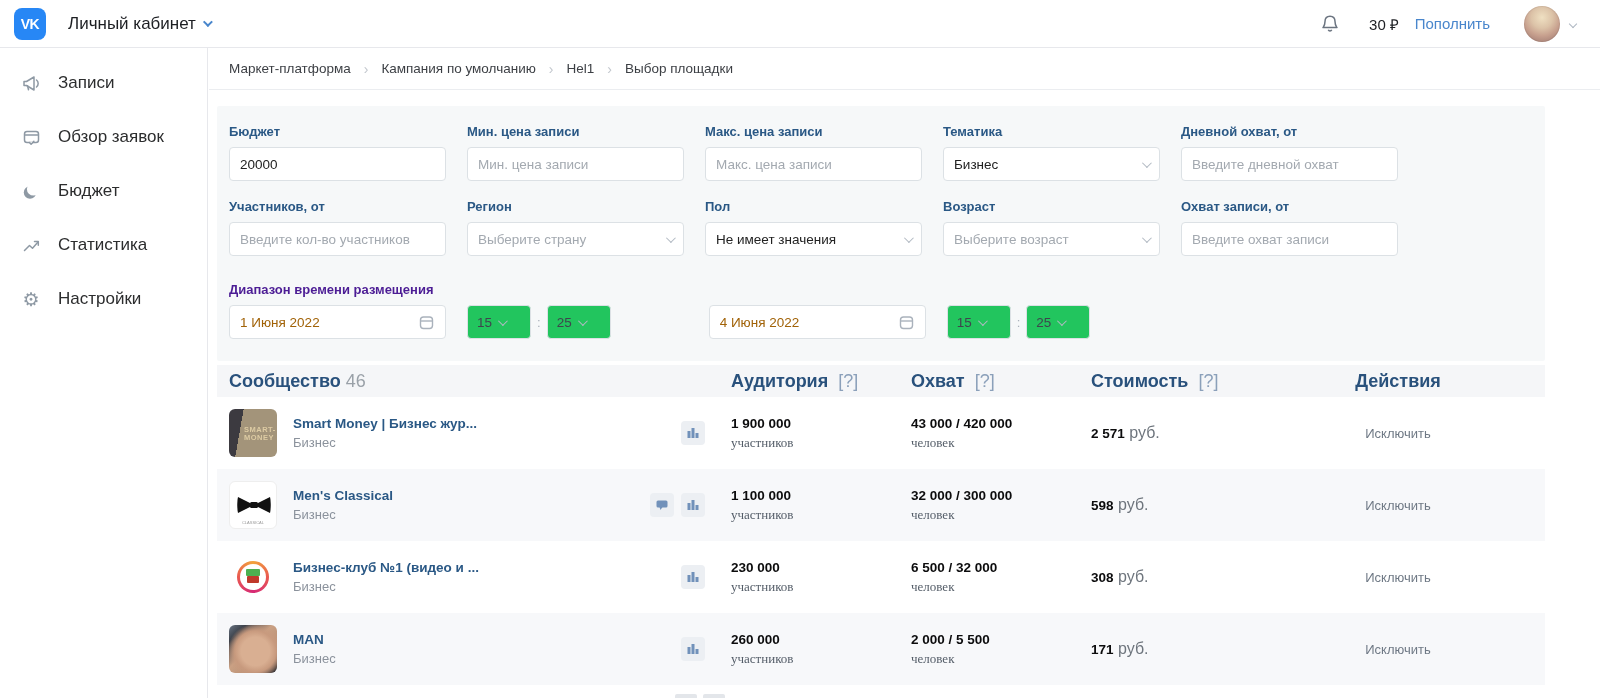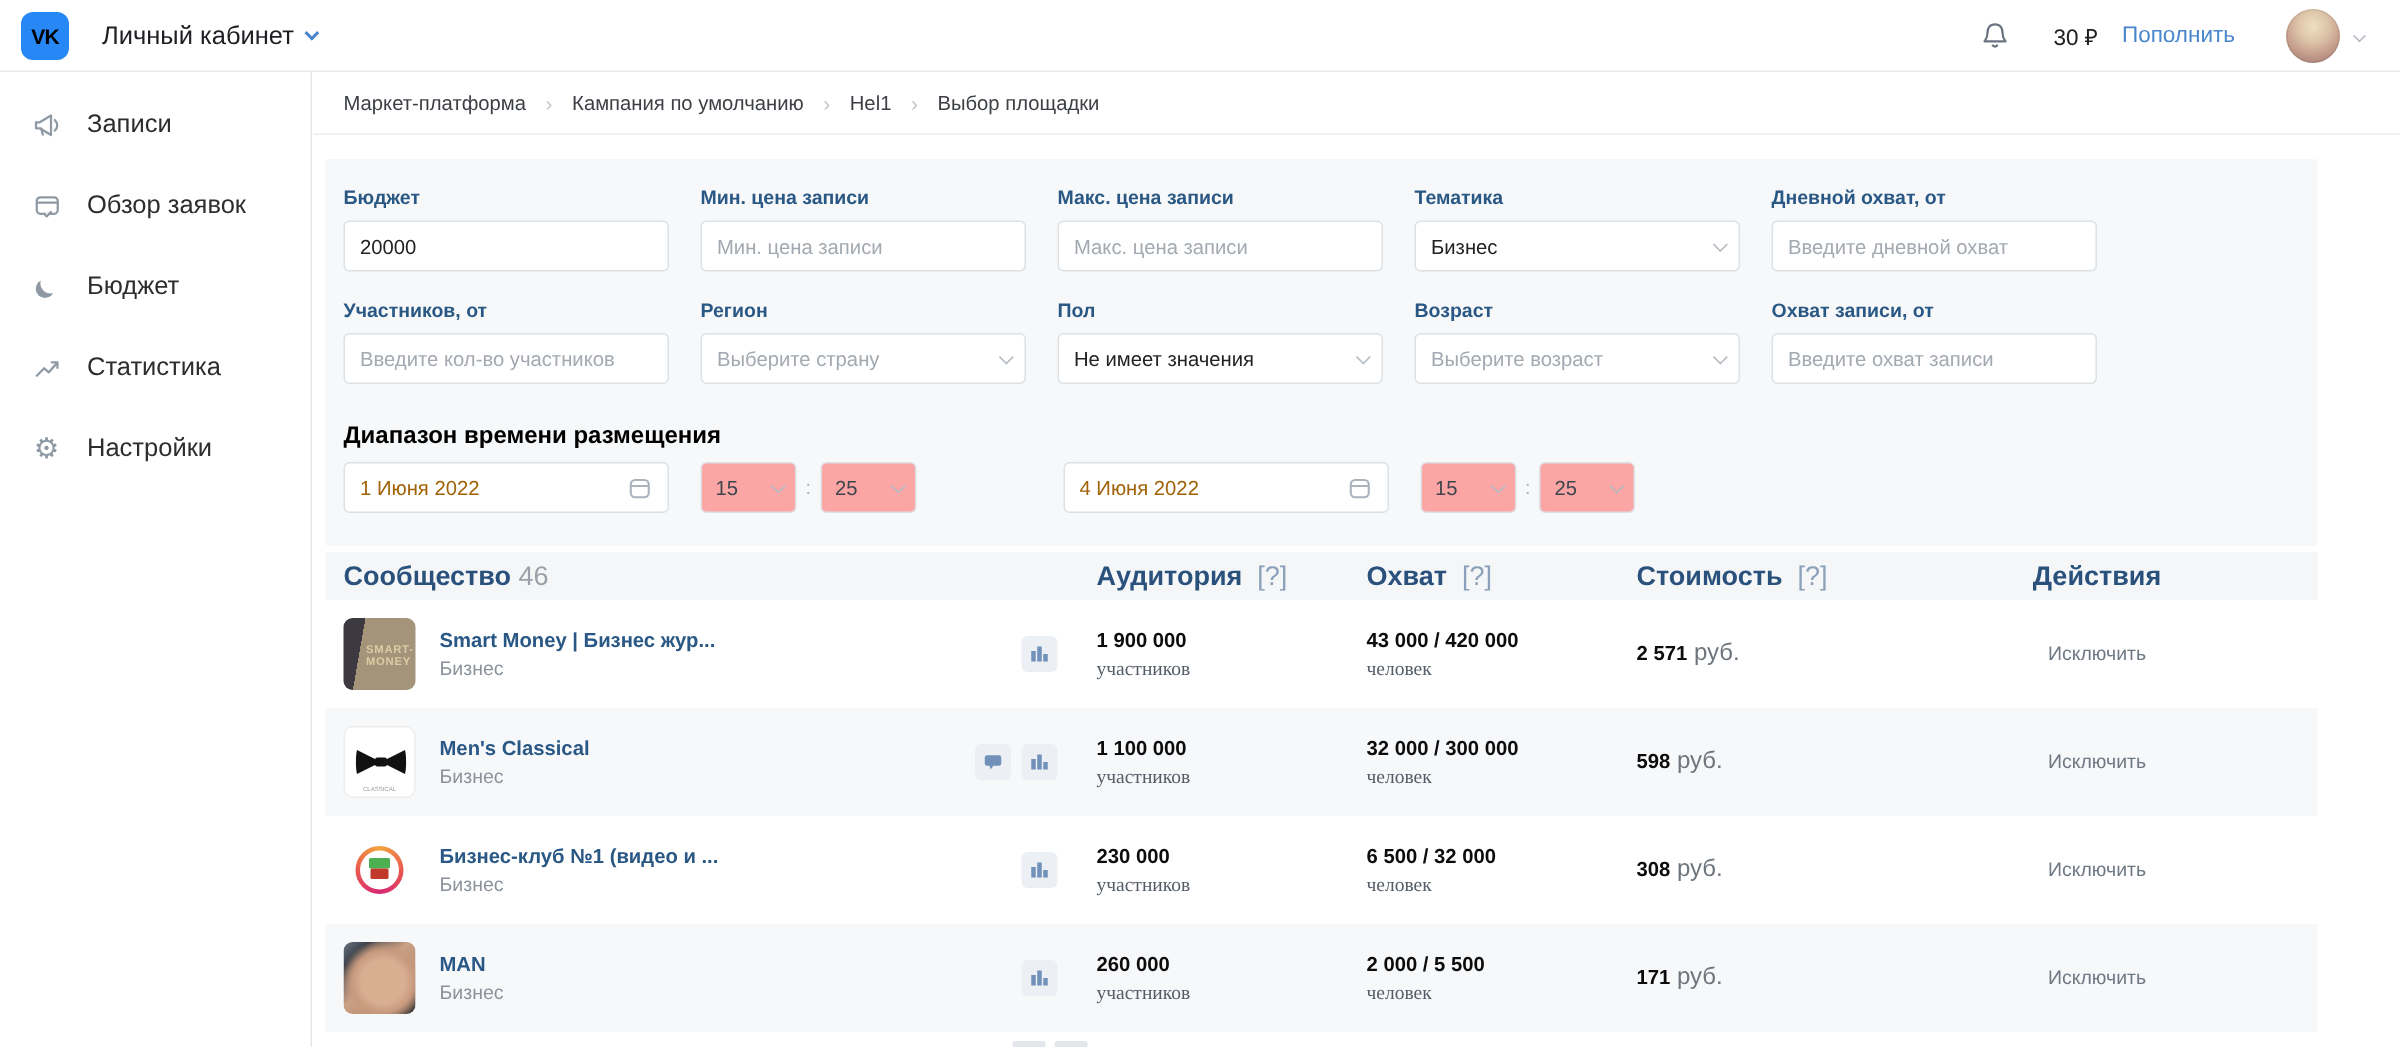--- a/index.html
+++ b/index.html
@@ -4,21 +4,21 @@
 <style>
   * { margin:0; padding:0; box-sizing:border-box; }
   html,body { width:1600px; height:698px; overflow:hidden; background:#fff;
               font-family:"Liberation Sans", sans-serif; color:#222; }
 
   
   .topbar { position:absolute; left:0; top:0; width:1600px; height:48px;
             background:#fff; border-bottom:1px solid #e7e8ec;
             display:flex; align-items:center; padding:0 24px 0 14px; z-index:5; }
   .vk-logo { width:32px; height:32px; border-radius:8px; background:#2787f5;
-             color:#000000; font-weight:bold; font-size:14px; letter-spacing:-.5px;
+             color:#ffffff; font-weight:bold; font-size:14px; letter-spacing:-.5px;
              display:flex; align-items:center; justify-content:center; }
   .cab-title { font-size:17px; color:#1d1f23; margin-left:22px; display:flex; align-items:center; gap:7px; }
   .chev-down { width:7px; height:7px; border-right:2px solid #4986cc; border-bottom:2px solid #4986cc;
                transform:rotate(45deg) translateY(-2px); display:inline-block; }
   .topbar-right { margin-left:auto; display:flex; align-items:center; }
   .bell { margin-right:28px; display:flex; }
   .balance { font-size:15px; color:#1d1f23; margin-right:16px; }
   .topup { font-size:15px; color:#4986cc; margin-right:34px; cursor:pointer; }
   .avatar { width:36px; height:36px; border-radius:50%;
             background:radial-gradient(circle at 50% 32%, #efe0c2 0%, #dcc3a8 35%, #c7a08e 60%, #96716b 100%);
@@ -48,27 +48,27 @@
   .field label { display:block; font-size:13px; font-weight:bold; color:#2a5885; margin-bottom:8px; }
   .tbox, .sbox { width:100%; height:34px; background:#fff; border:1px solid #dce1e5; border-radius:4px;
                  font-size:13.5px; color:#222; padding:0 10px; outline:none;
                  font-family:"Liberation Sans", sans-serif; }
   .tbox::placeholder { color:#a3a9b0; }
   .sbox { display:flex; align-items:center; justify-content:space-between; cursor:pointer; }
   .sbox .val { color:#222; } .sbox .val.ph { color:#a3a9b0; }
   .schev { width:7px; height:7px; border-right:1.6px solid #b2bac3; border-bottom:1.6px solid #b2bac3;
            transform:rotate(45deg) translateY(-2px); flex:none; margin-left:6px; }
 
-  .daterow-label { font-size:16px; font-weight:bold; color:#000000; margin:26px 0 8px; }
+  .daterow-label { font-size:13px; font-weight:bold; color:#4c1d95; margin:26px 0 8px; }
   .daterow { display:flex; align-items:center; }
   .datebox { width:217px; height:34px; background:#fff; border:1px solid #dce1e5; border-radius:4px;
              display:flex; align-items:center; justify-content:space-between; padding:0 10px;
              font-size:13.5px; color:#a16207; cursor:pointer; }
-  .timebox { width:64px; height:34px; background:#fca5a5; border:1px solid #dce1e5; border-radius:4px;
-             display:flex; align-items:center; justify-content:space-between; padding:0 9px;
+  .timebox { width:64px; height:34px; background:#22c55e; border:1px solid #dce1e5; border-radius:4px;
+             display:flex; align-items:center; padding:0 9px;
              font-size:13.5px; color:#3e454d; cursor:pointer; }
   .tsep::after { content:":"; color:#aab2bc; margin:0 6px; font-size:13px; }
   .gap21 { width:21px; flex:none; } .gap98 { width:98px; flex:none; }
 
   
   .table { margin:4px 0 0 8px; width:1328px; }
   .thead { height:32px; background:#f5f6f8; display:flex; align-items:center;
            padding:0 40px 0 12px; font-size:18px; }
   .th { font-weight:bold; color:#29517c; }
   .th-help { color:#8ba0ba; font-weight:normal; margin-left:5px; }

